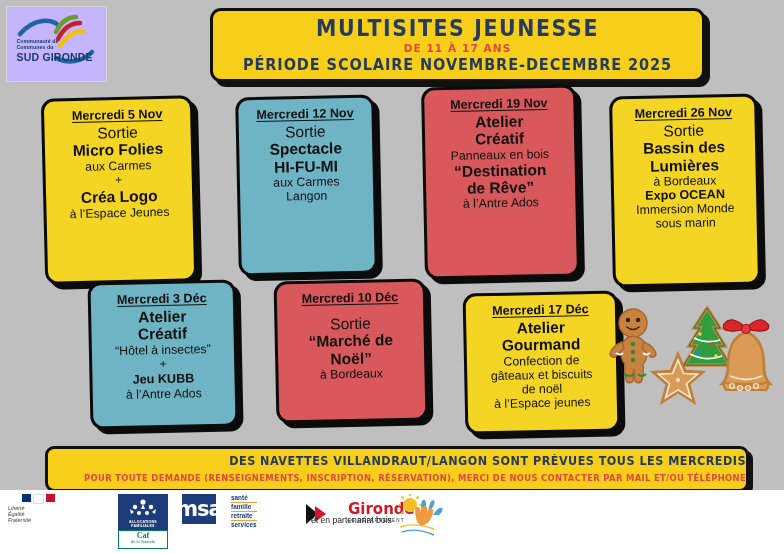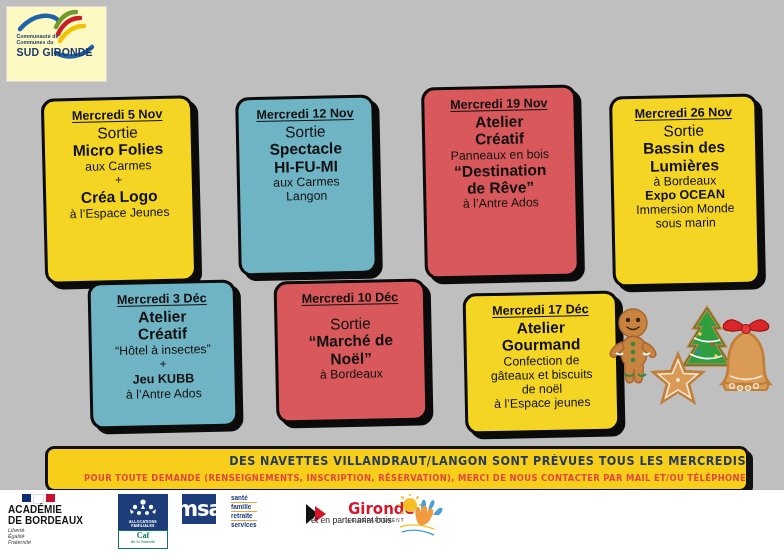--- a/index.html
+++ b/index.html
@@ -8,22 +8,22 @@
     background:#bfbfbf;
     font-family:"Liberation Sans", sans-serif;
     overflow:hidden;
     position:relative;
   }
   .poster{position:absolute;inset:0;}
 
   
   .cdc-logo{
     position:absolute;left:6px;top:6px;width:99px;height:74px;
-    background:#fef9c3;border:1px solid #d8d8d8;
-    display:flex;justify-content:center;
+    background:#c4b5fd;border:1px solid #d8d8d8;
+    display:flex;align-items:center;justify-content:center;
   }
   .cdc-inner{position:relative;width:90px;height:64px;}
   .cdc-svg{position:absolute;left:0;top:0;}
   .cdc-txt{
     position:absolute;left:5px;top:26px;
     font-size:5.2px;color:#1b3a6b;font-weight:700;line-height:6.4px;
     letter-spacing:.1px;
   }
   .cdc-big{
     position:absolute;left:5px;top:39px;
@@ -151,20 +151,25 @@
         <path d="M44 46 C56 52, 70 50, 80 40" stroke="#1f63a8" stroke-width="4.5" fill="none" stroke-linecap="round"></path>
       </svg>
       <div class="cdc-txt">
         <div>Communauté de</div>
         <div>Communes du</div>
       </div>
       <div class="cdc-big">SUD GIRONDE</div>
     </div>
   </div>
 
+  <div class="title-banner">
+    <div class="t-main">MULTISITES JEUNESSE</div>
+    <div class="t-sub">DE 11 À 17 ANS</div>
+    <div class="t-period">PÉRIODE SCOLAIRE NOVEMBRE-DECEMBRE 2025</div>
+  </div>
 
   <div class="card yellow" style="left:43px;top:97px;width:152px;height:186px;transform:rotate(-1.4deg);">
     <div class="date">Mercredi 5 Nov</div>
     <div class="ln">Sortie</div>
     <div class="ln b">Micro Folies</div>
     <div class="sm">aux Carmes</div>
     <div class="plus">+</div>
     <div class="ln b">Créa Logo</div>
     <div class="sm">à l’Espace Jeunes</div>
   </div>
@@ -282,24 +287,20 @@
 
   <div class="footer">
 
     <div class="logo-row">
 
       <div class="lg-acad">
         <div class="acad-flag">
           <i style="background:#0b2e79;"></i>
             <i style="background:#fff;border:.5px solid #ddd;"></i>
             <i style="background:#c8102e;"></i>
-        </div>
-        <div class="acad-name">
-          <div>ACADÉMIE</div>
-          <div>DE BORDEAUX</div>
         </div>
         <div class="acad-dev">
           <div>Liberté</div>
           <div>Égalité</div>
           <div>Fraternité</div>
         </div>
       </div>
 
       <div class="lg-caf">
         <div class="caf-top">

